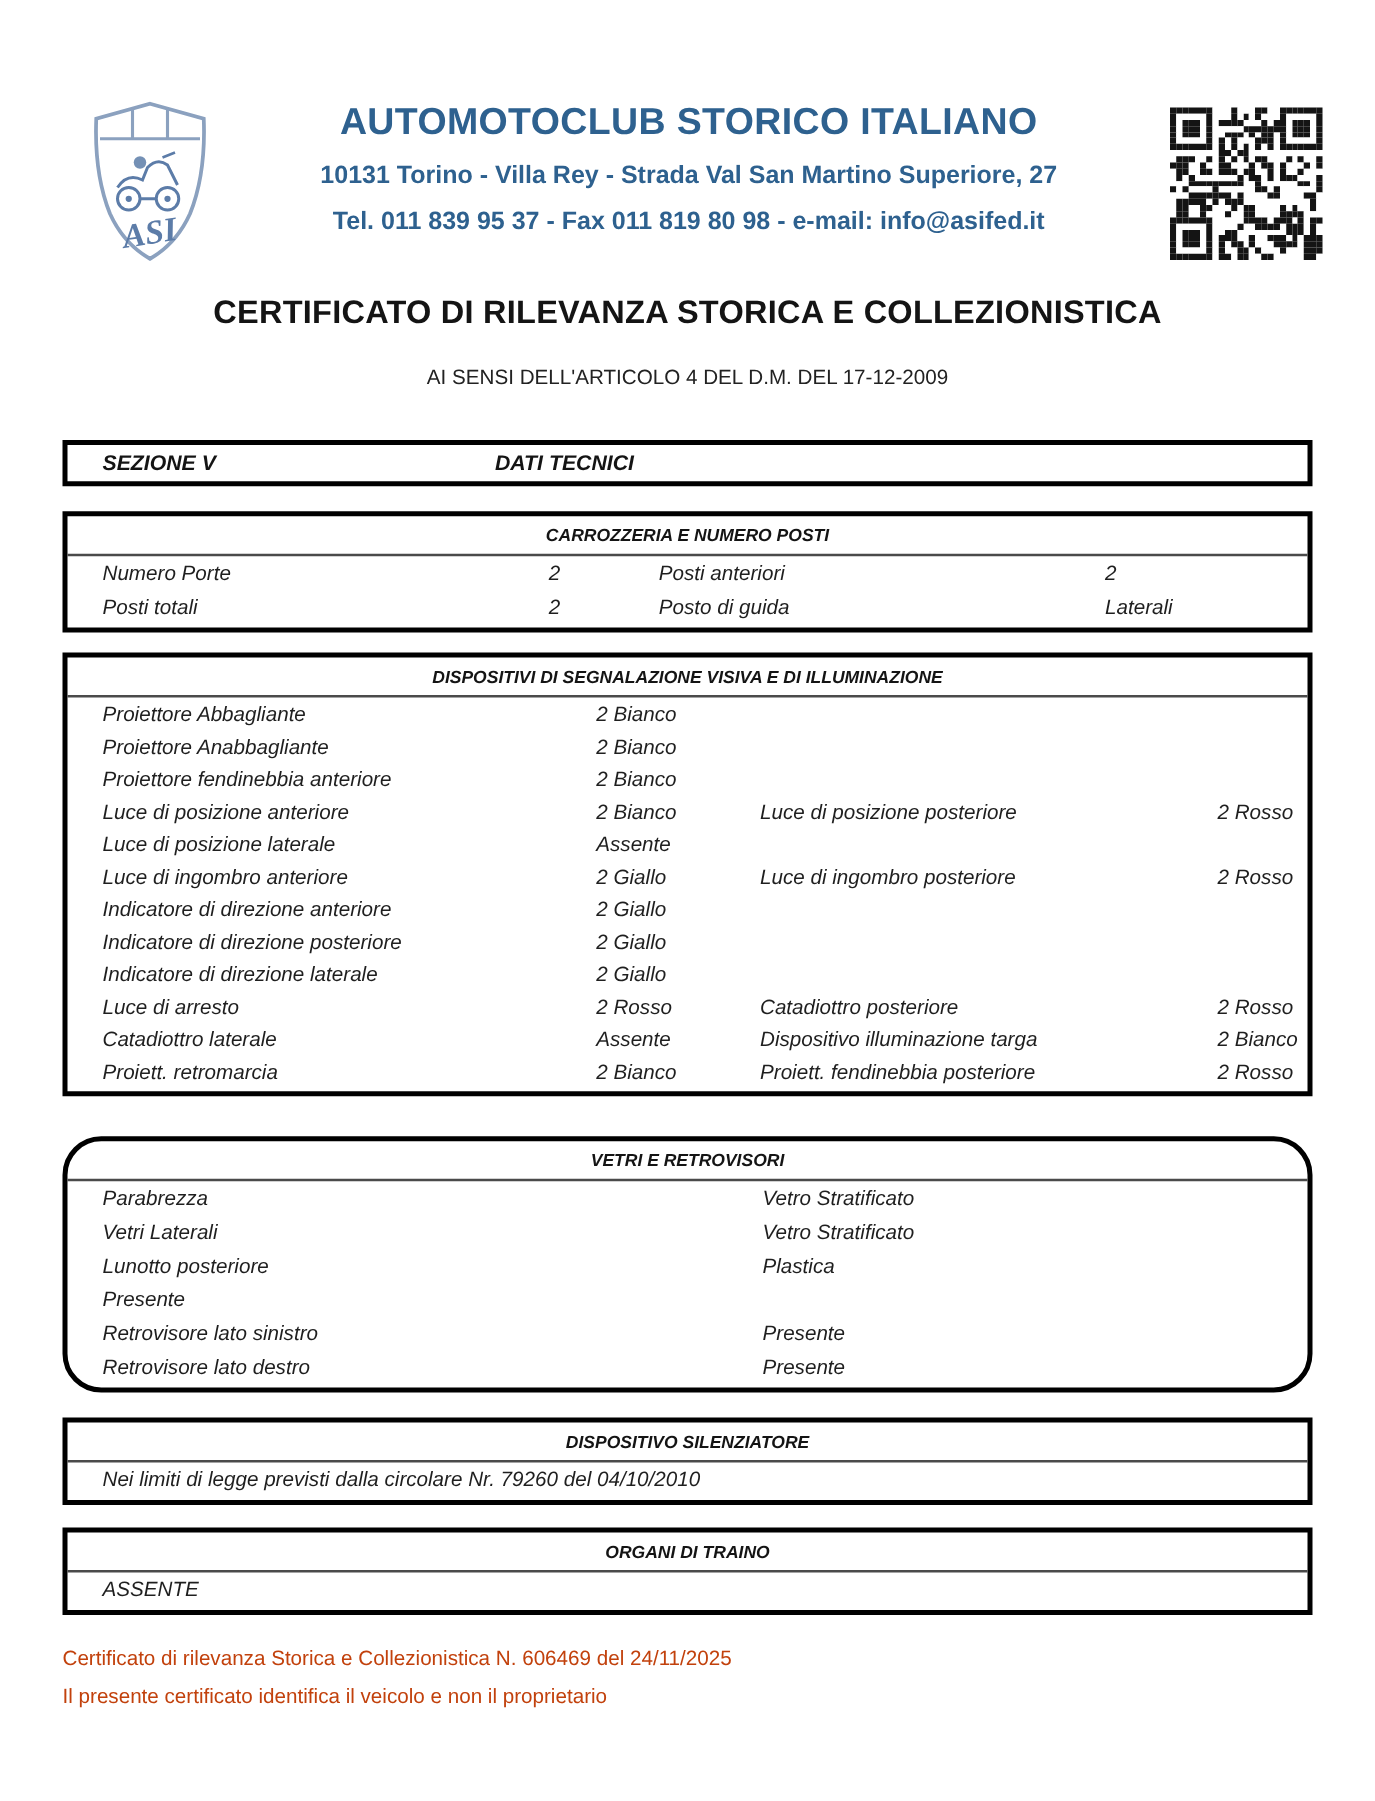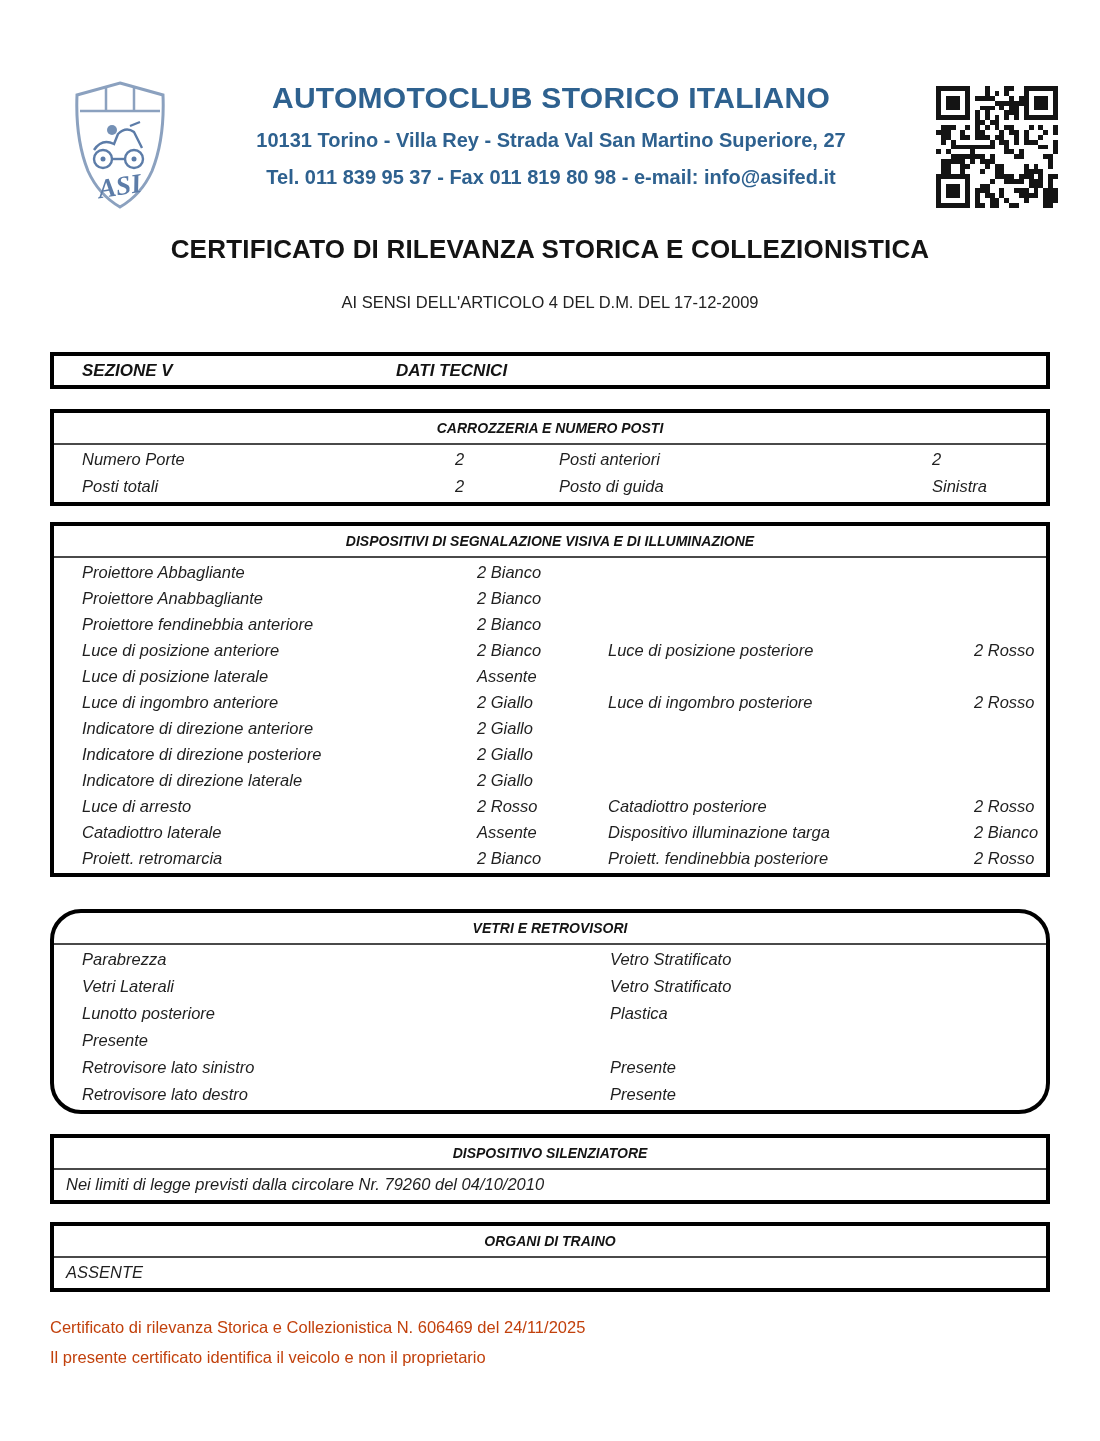--- a/index.html
+++ b/index.html
@@ -33,28 +33,28 @@
   .box-title {
     text-align: center; font-weight: bold; font-size: 14px; line-height: 24px;
     padding: 3px 0; border-bottom: 2px solid #4a4a4a; color: #141414;
   }
   .bar { margin-top: 40px; display: flex; font-weight: bold; font-size: 17px; line-height: 29px; color: #141414; }
   .bar-left { padding-left: 28px; width: 342px; flex: 0 0 auto; }
 
   .tbody { padding: 1px 0 2px; }
   .trow { display: grid; padding-left: 28px; height: 27px; line-height: 27px; font-size: 16.5px; }
   .sec-seating  { margin-top: 20px; }
-  .sec-seating  .trow { grid-template-columns: 357px 88px 357px 1fr; gap: 16px; }
+  .sec-seating  .trow { grid-template-columns: 357px 88px 357px 1fr; }
   .sec-lighting { margin-top: 16px; }
   .sec-lighting .trow { grid-template-columns: 395px 131px 366px 1fr; height: 26px; line-height: 26px; }
   .sec-glazing  { margin-top: 32px; border-radius: 31px; }
   .sec-glazing  .trow { grid-template-columns: 488px 1fr; gap: 40px; }
   .sec-muffler  { margin-top: 20px; }
   .sec-towing   { margin-top: 18px; }
-  .box-text { padding: 1px 20px 2px 12px; font-size: 16.5px; line-height: 27px; }
+  .box-text { padding: 1px 20px 2px 28px; font-size: 16.5px; line-height: 27px; }
 
   
   .footer { margin: 20px 50px 0; font-size: 16.5px; line-height: 30px; color: #c2410c; }
 </style>
 </head>
 <body>
 
 <div class="page">
 
   <header class="hdr">
@@ -722,21 +722,21 @@
         <div class="trow">
           <div class="tcell">Numero Porte</div>
           <div class="tcell">2</div>
           <div class="tcell">Posti anteriori</div>
           <div class="tcell">2</div>
         </div>
         <div class="trow">
           <div class="tcell">Posti totali</div>
           <div class="tcell">2</div>
           <div class="tcell">Posto di guida</div>
-          <div class="tcell">Sinistra</div>
+          <div class="tcell">Laterali</div>
         </div>
       </div>
   </section>
 
   <section class="box sec-lighting">
     <div class="box-title">DISPOSITIVI DI SEGNALAZIONE VISIVA E DI ILLUMINAZIONE</div>
     <div class="tbody">
         <div class="trow">
           <div class="tcell">Proiettore Abbagliante</div>
           <div class="tcell">2 Bianco</div>

